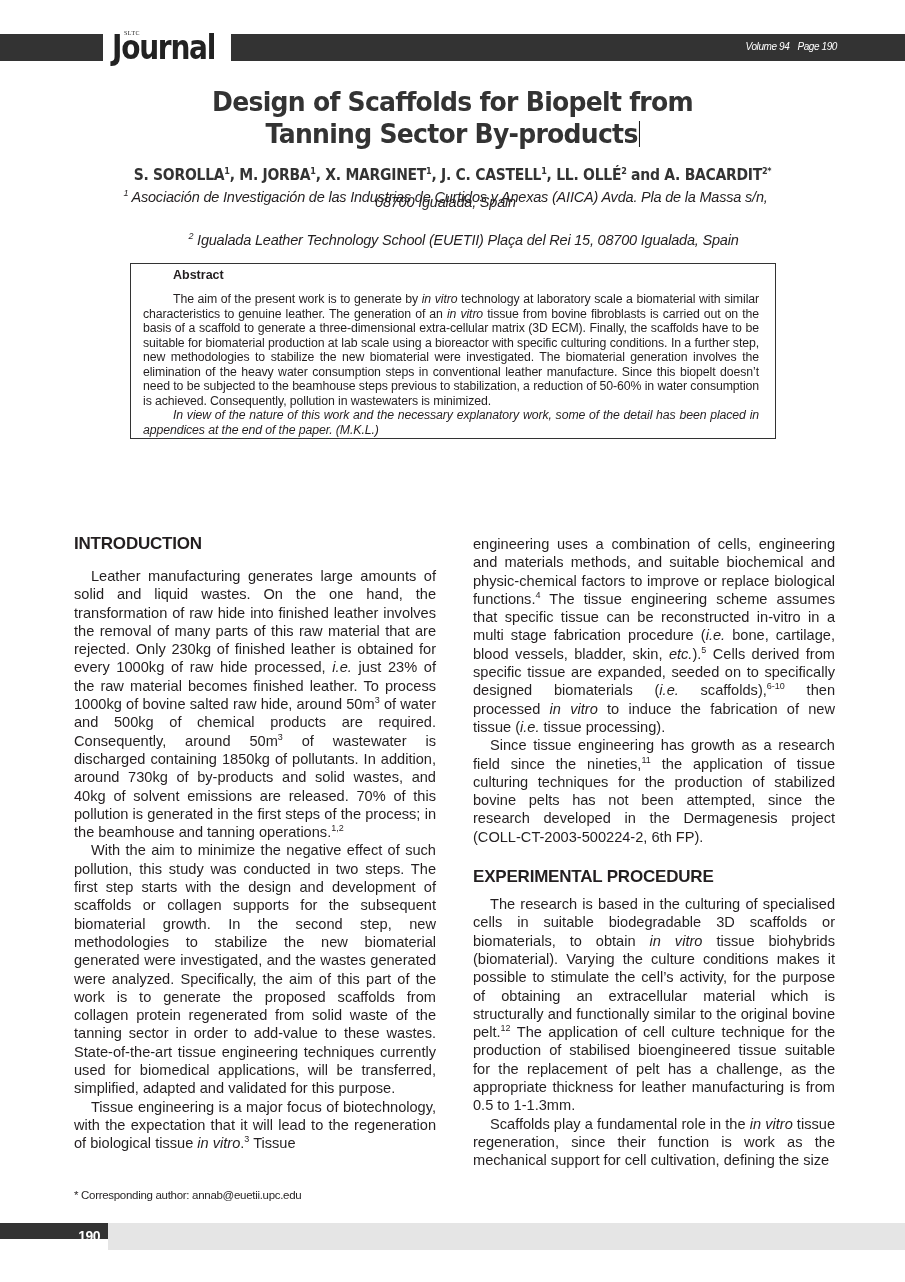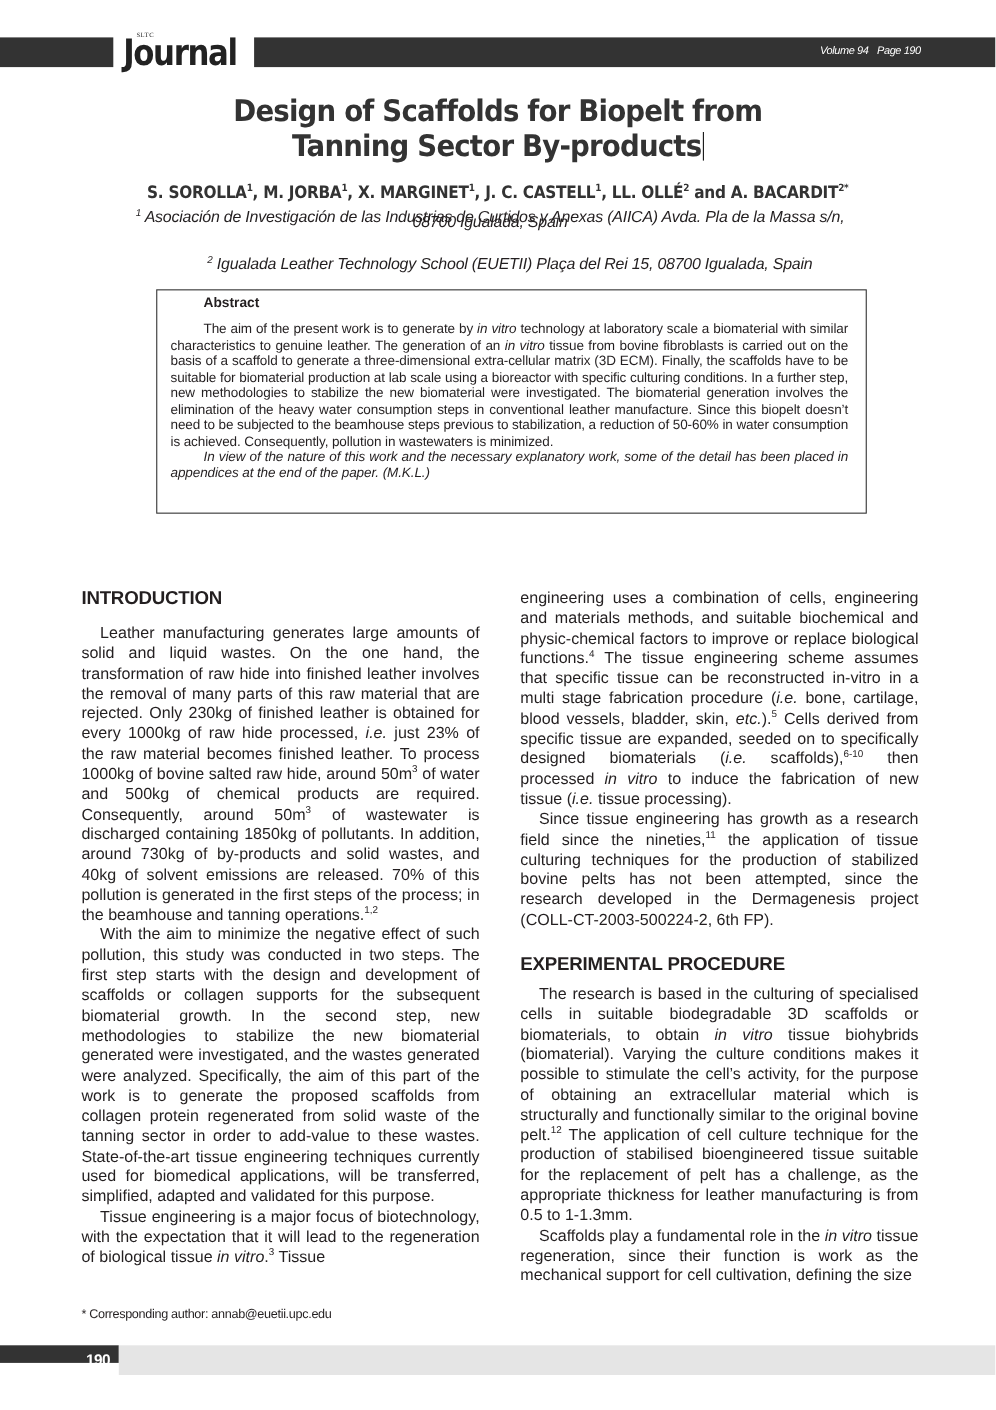--- a/index.html
+++ b/index.html
@@ -10,21 +10,21 @@
   .logo-sltc { position:absolute; left:14px; top:2px; font-family:"Liberation Serif", serif; font-size:6px; letter-spacing:0.5px; color:#222; }
   .logo-word { position:absolute; left:2px; top:0px; font-family:"DejaVu Sans", sans-serif; font-weight:bold; font-size:33px; letter-spacing:-1.5px; color:#222; transform:scaleX(0.85); transform-origin:left top; }
   .hdr-info { position:absolute; right:68px; top:41px; font-size:10px; font-style:italic; font-weight:normal; color:#ffffff; letter-spacing:-0.4px; }
   .hdr-info span { margin-left:8px; }
   .title { position:absolute; left:0; width:905px; top:86px; text-align:center; font-family:"DejaVu Sans", sans-serif; font-weight:bold; font-size:27px; line-height:32px; color:#333333; letter-spacing:-0.8px; transform:scaleX(0.93); transform-origin:center top; }
   .title .cursor { display:inline-block; width:1px; height:26px; background:#000; vertical-align:-4px; margin-left:1px; }
   .authors { position:absolute; left:0; width:905px; top:166px; text-align:center; font-family:"DejaVu Sans", sans-serif; font-weight:bold; font-size:15.5px; color:#333; letter-spacing:-0.3px; transform:scaleX(0.9); transform-origin:center top; }
   .authors sup { font-size:9px; }
   .affil { position:absolute; left:0; width:891px; text-align:center; font-style:italic; font-size:14.5px; color:#231f20; letter-spacing:-0.2px; }
   .affil sup { font-size:9px; }
-  .abstract-box { position:absolute; left:130px; top:263px; width:646px; height:204px; border:1.5px solid #333; box-sizing:border-box;margin-left:12px; }
+  .abstract-box { position:absolute; left:130px; top:263px; width:646px; height:176px; border:1.5px solid #333; box-sizing:border-box; }
   .abstract-title { position:absolute; left:42px; top:4px; font-weight:bold; font-size:12.5px; }
   .abstract-text { position:absolute; left:12px; top:28px; width:616px; font-size:12.3px; line-height:14.5px; text-align:justify; letter-spacing:-0.1px; }
   .abstract-text p { margin:0; text-indent:30px; }
   .col { position:absolute; width:362px; font-size:14.6px; line-height:18.3px; text-align:justify; color:#231f20; }
   .col-left { left:74px; top:533px; }
   .col-right { left:473px; top:535px; }
   .col h2 { margin:0; font-size:17px; font-weight:bold; line-height:22px; letter-spacing:-0.2px; }
   .col p { margin:0; text-indent:17px; }
   .col p.noindent { text-indent:0; }
   .col sup { font-size:9px; line-height:0; }

